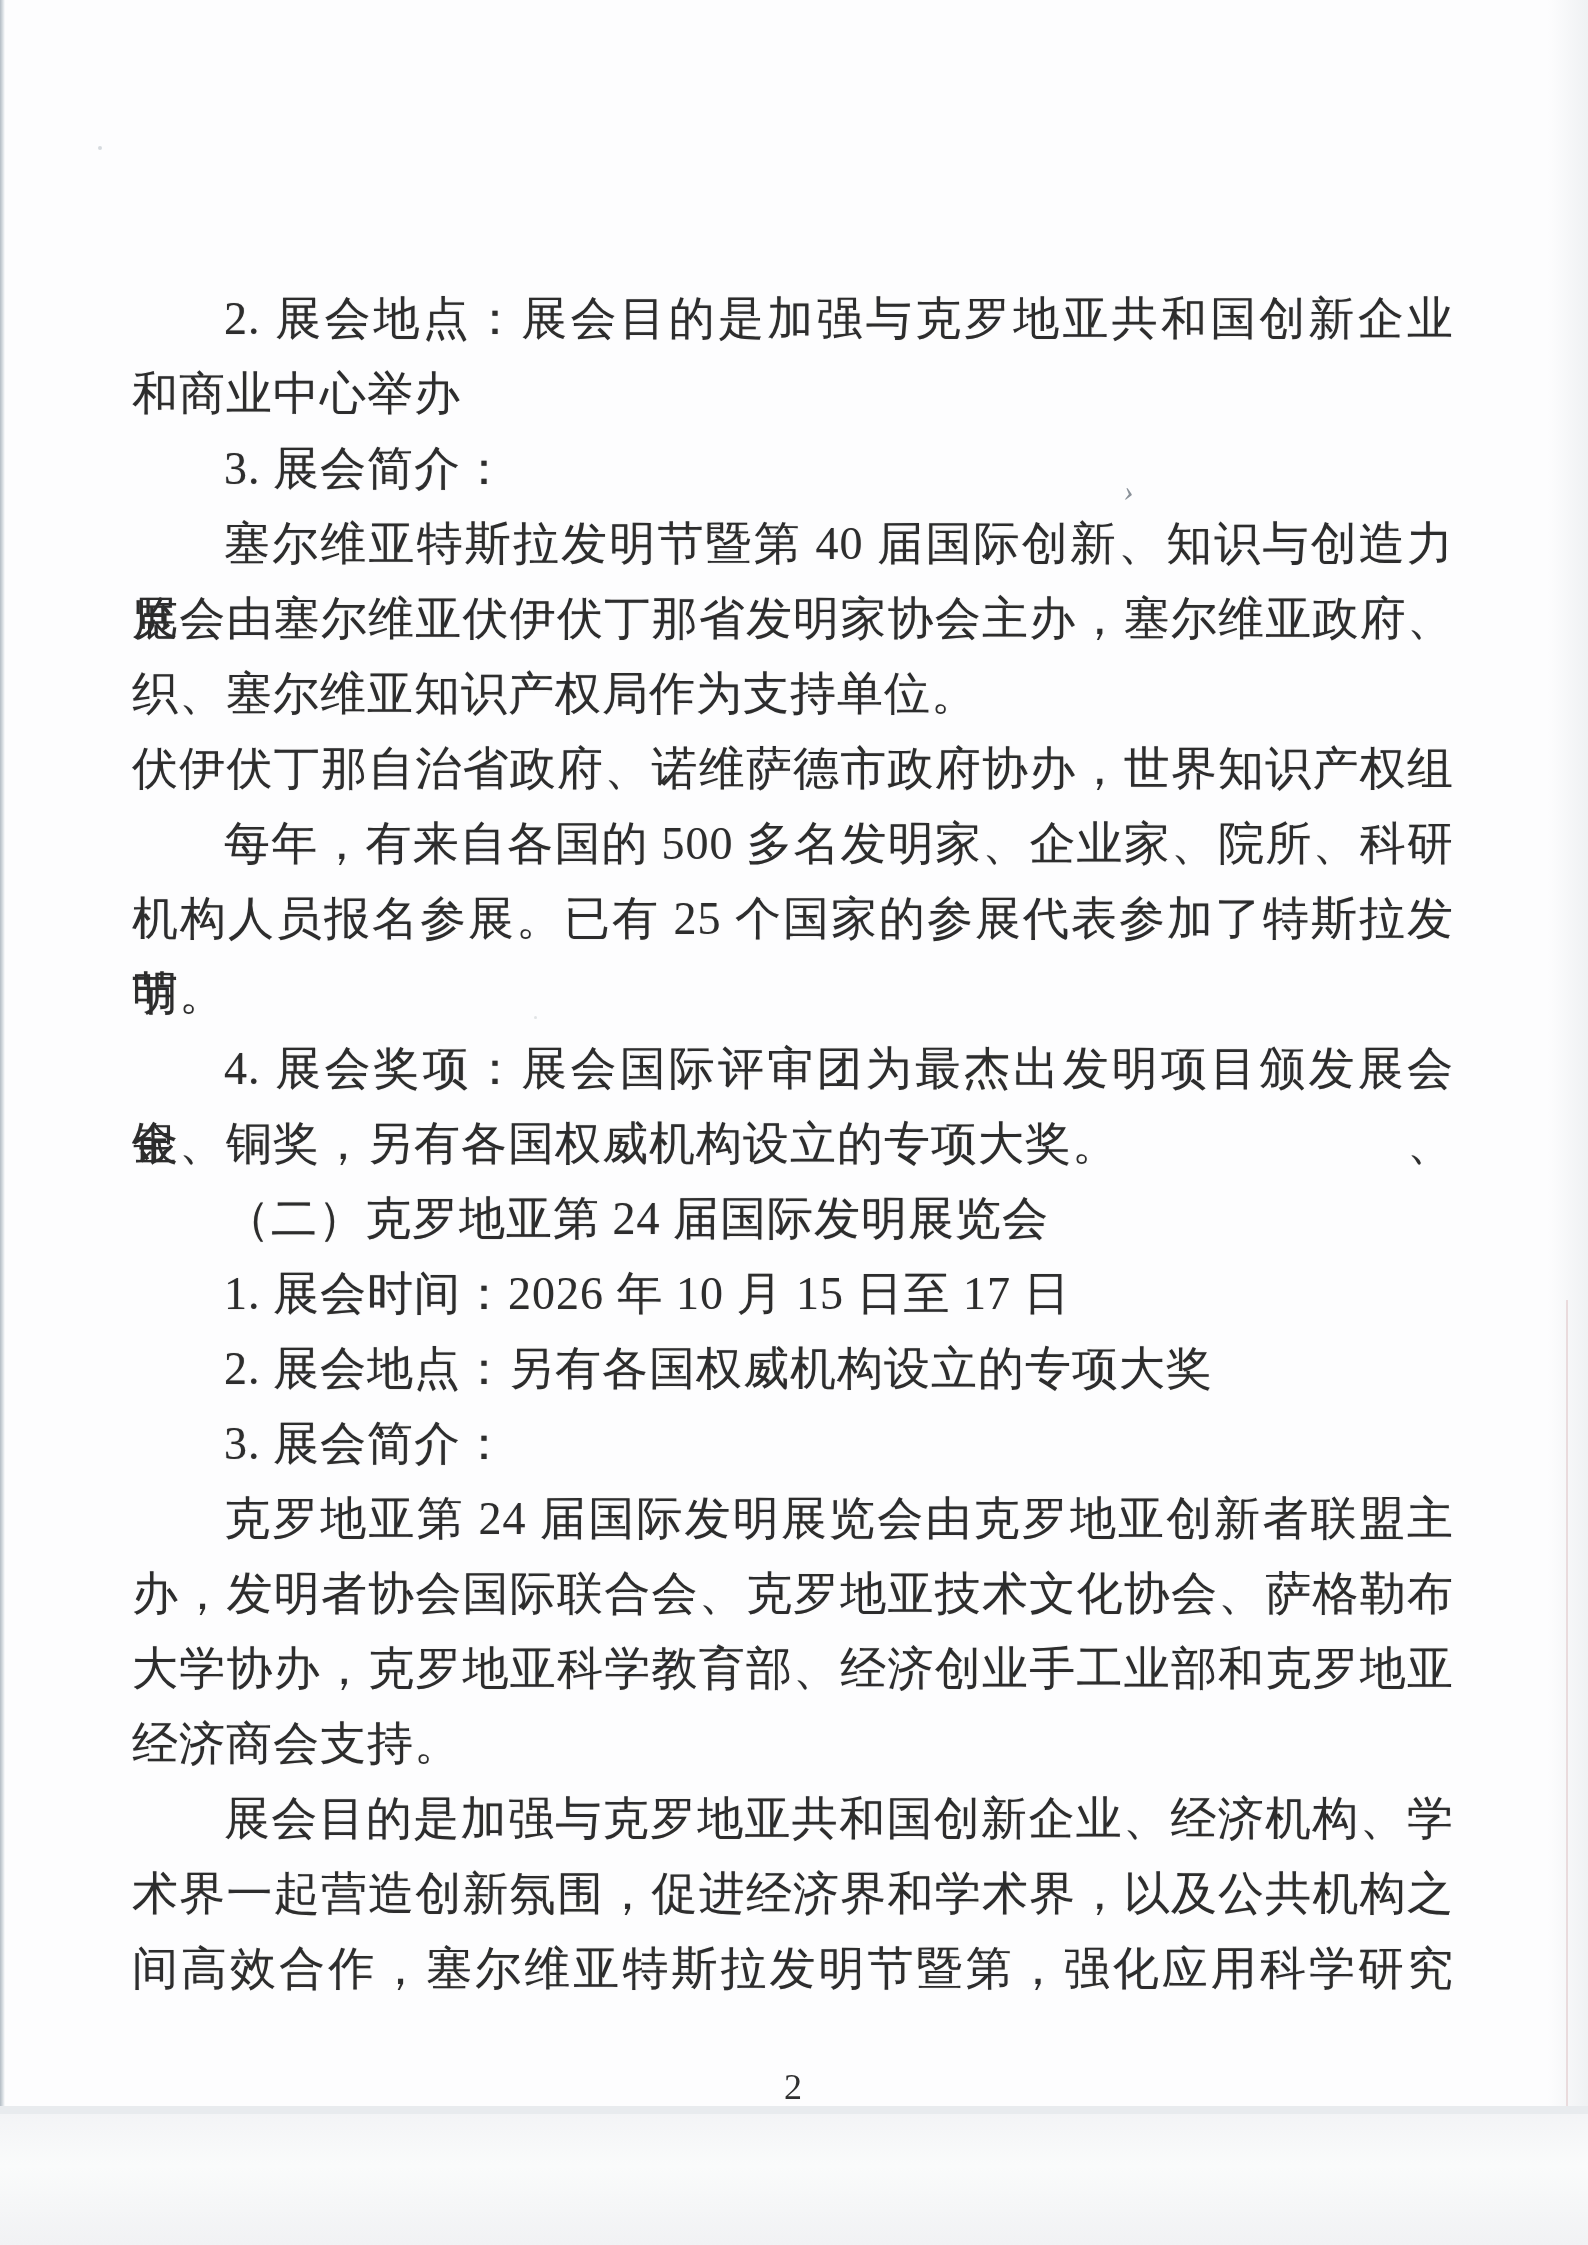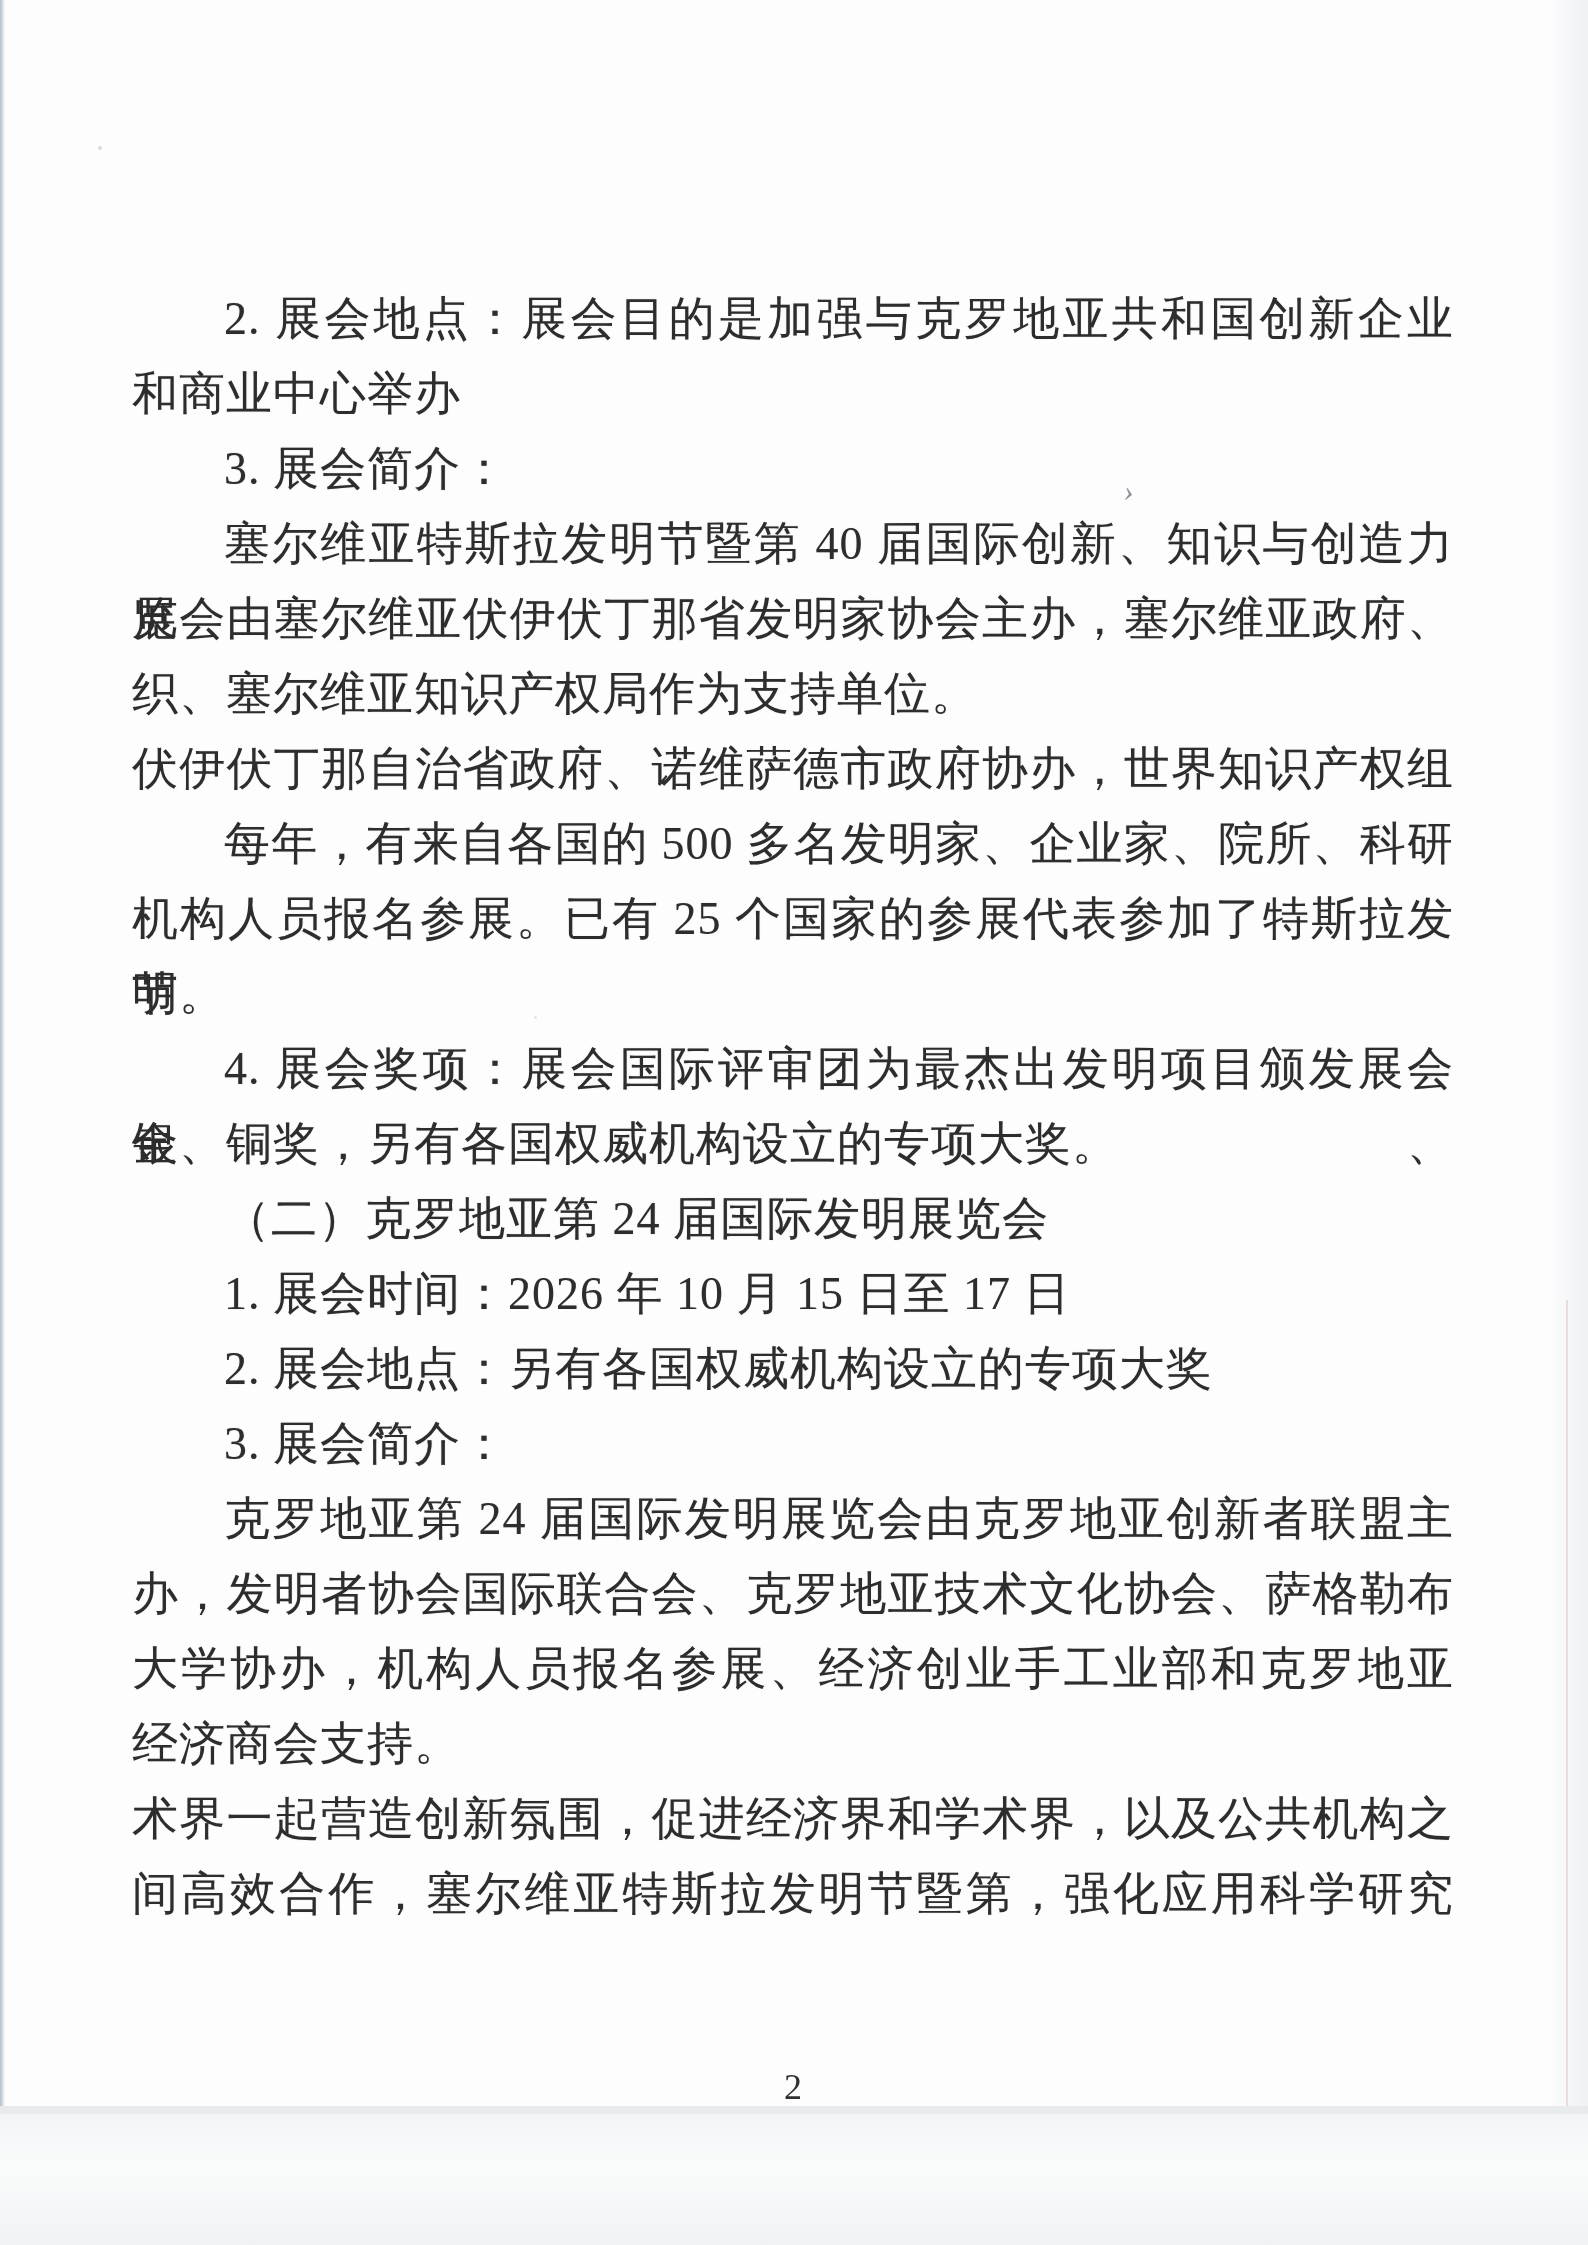--- a/index.html
+++ b/index.html
@@ -110,21 +110,22 @@
       <p class="line fill"><span class="seg">机构人员报名参展。已有 25 个国家的参展代表参加了特斯拉发明</span></p>
       <p class="line"><span class="seg">节。</span></p>
       <p class="line indent fill"><span class="seg bold">4. 展会奖项：</span><span class="seg">展会国际评审团为最杰出发明项目颁发展会金、</span></p>
       <p class="line"><span class="seg">银、铜奖，另有各国权威机构设立的专项大奖。</span></p>
       <p class="line indent"><span class="seg bold">（二）克罗地亚第 24 届国际发明展览会</span></p>
       <p class="line indent"><span class="seg bold">1. 展会时间：</span><span class="seg">2026 年 10 月 15 日至 17 日</span></p>
       <p class="line indent"><span class="seg bold">2. 展会地点：</span><span class="seg">另有各国权威机构设立的专项大奖</span></p>
       <p class="line indent"><span class="seg bold">3. 展会简介：</span></p>
       <p class="line indent fill"><span class="seg">克罗地亚第 24 届国际发明展览会由克罗地亚创新者联盟主</span></p>
       <p class="line fill"><span class="seg">办，发明者协会国际联合会、克罗地亚技术文化协会、萨格勒布</span></p>
-      <p class="line fill"><span class="seg">大学协办，机构人员报名参展、经济创业手工业部和克罗地亚</span></p>
+      <p class="line fill"><span class="seg">大学协办，克罗地亚科学教育部、经济创业手工业部和克罗地亚</span></p>
       <p class="line"><span class="seg">经济商会支持。</span></p>
+      <p class="line indent fill"><span class="seg">展会目的是加强与克罗地亚共和国创新企业、经济机构、学</span></p>
       <p class="line fill"><span class="seg">术界一起营造创新氛围，促进经济界和学术界，以及公共机构之</span></p>
       <p class="line fill"><span class="seg">间高效合作，塞尔维亚特斯拉发明节暨第，强化应用科学研究</span></p>
     </div>
 
   <div class="page-number">2</div>
 
 </div>
 
 </body></html>

